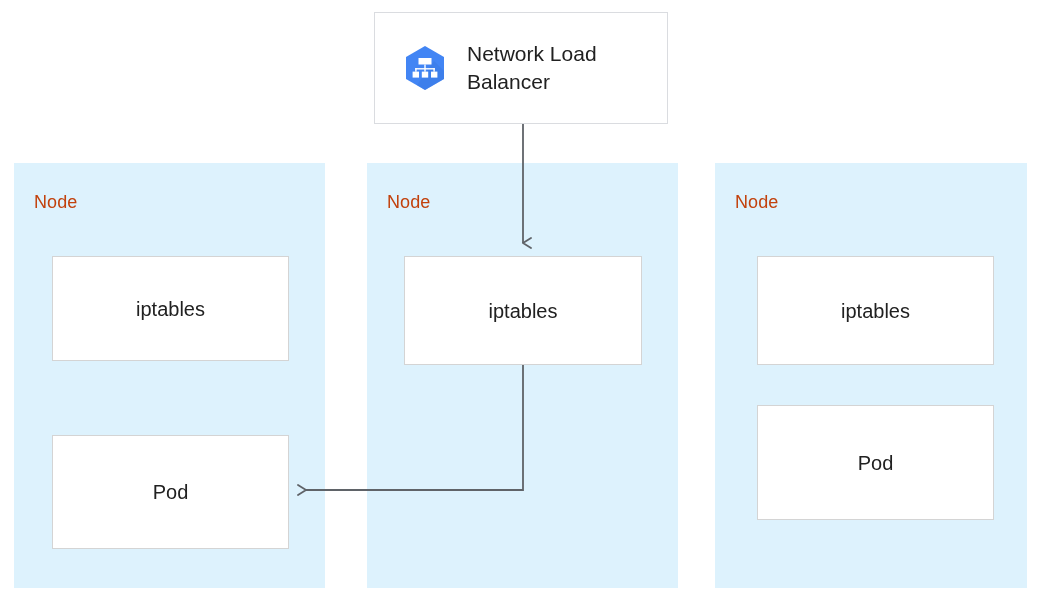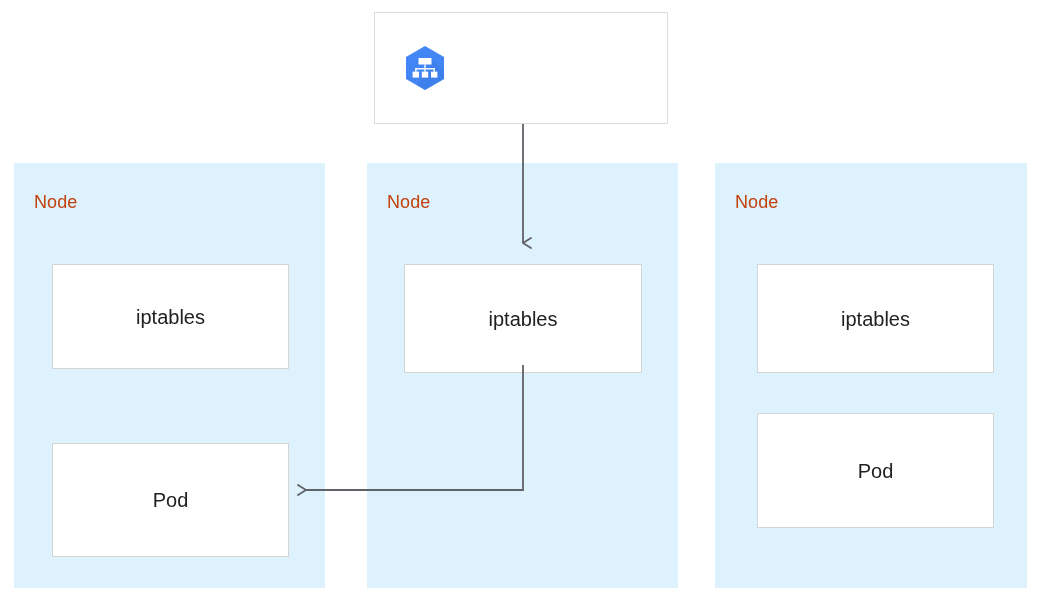--- a/index.html
+++ b/index.html
@@ -43,21 +43,20 @@
 
   
   .box {
     position: absolute;
     background: #ffffff;
     border: 1px solid #d4d4d4;
     box-sizing: border-box;
     display: flex;
     align-items: center;
     justify-content: center;
-    margin-top: 8px;
   }
   .box-label {
     font-size: 20px;
     color: #212121;
     line-height: 1.2;
     text-align: center;
     white-space: nowrap;
   }
 
   
@@ -150,20 +149,21 @@
         <rect x="23.3" y="20.5" width="1.4" height="4"></rect>
         <rect x="14.2" y="24.1" width="19.6" height="1.4"></rect>
         <rect x="14.2" y="24.1" width="1.4" height="3.6"></rect>
         <rect x="23.3" y="24.1" width="1.4" height="3.6"></rect>
         <rect x="32.4" y="24.1" width="1.4" height="3.6"></rect>
         <rect x="11.6" y="27.6" width="6.4" height="6"></rect>
         <rect x="20.8" y="27.6" width="6.4" height="6"></rect>
         <rect x="30" y="27.6" width="6.4" height="6"></rect>
       </g>
     </svg>
+    <div class="nlb-text">Network Load Balancer</div>
   </div>
 
   <svg id="connectors">
     <defs>
       <marker id="arrow-down" markerWidth="12" markerHeight="12" refX="6" refY="10" orient="auto" markerUnits="userSpaceOnUse">
         <path d="M1,2 L6,10 L11,2" fill="none" stroke="#5f6368" stroke-width="1.8" stroke-linecap="round" stroke-linejoin="round"></path>
       </marker>
       <marker id="arrow-left" markerWidth="12" markerHeight="12" refX="2" refY="6" orient="auto" markerUnits="userSpaceOnUse">
         <path d="M10,1 L2,6 L10,11" fill="none" stroke="#5f6368" stroke-width="1.8" stroke-linecap="round" stroke-linejoin="round"></path>
       </marker>

